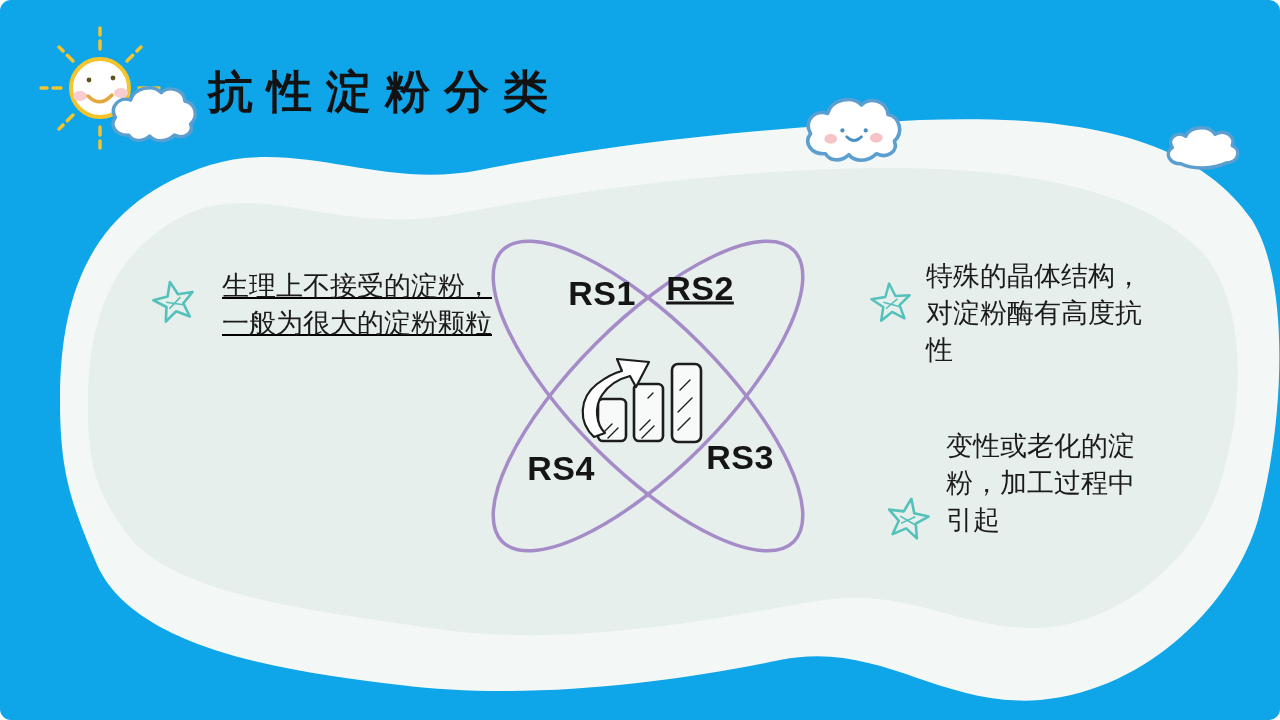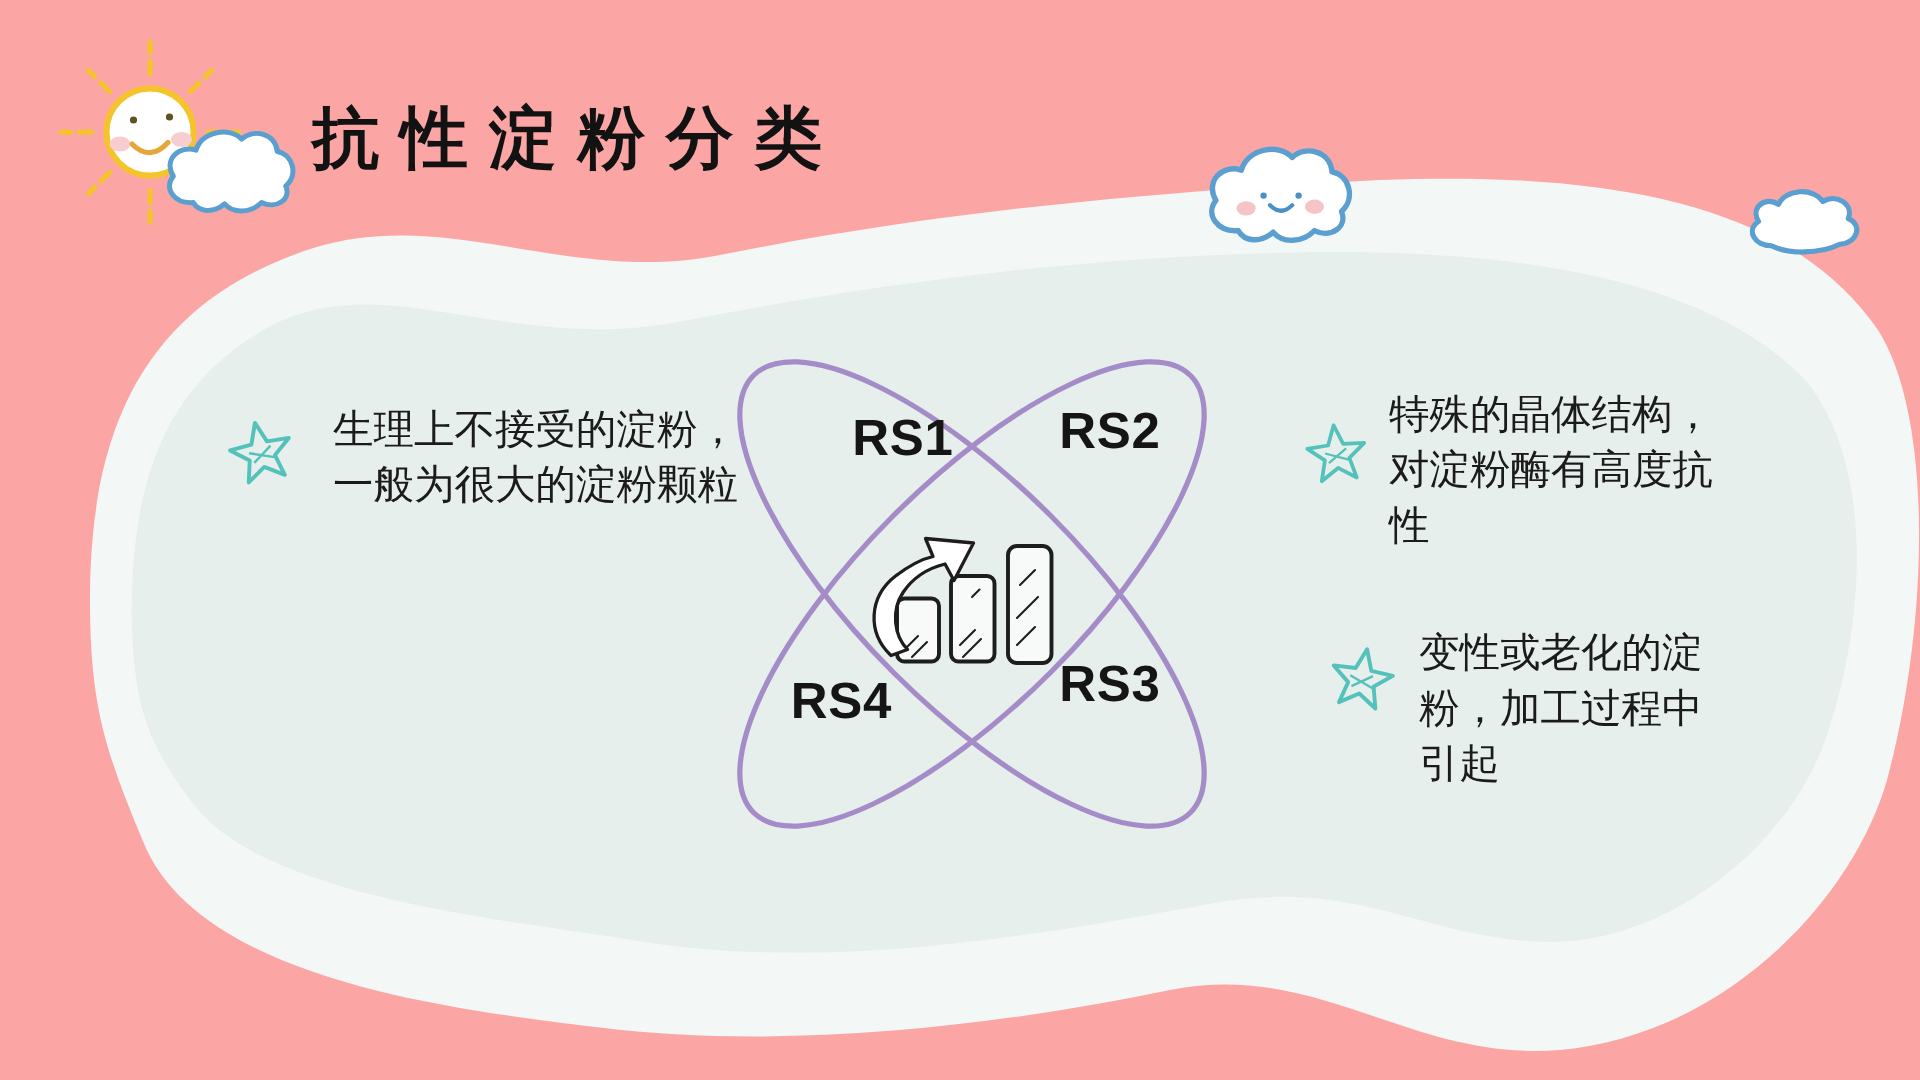--- a/index.html
+++ b/index.html
@@ -1,18 +1,19 @@
 <!DOCTYPE html>
 <html><head>
 <meta charset="utf-8">
 <style>
   html,body{margin:0;padding:0;background:#fff;}
   .slide{
-    position:relative;width:1280px;height:720px;overflow:hidden;background:#fca5a5;
+    position:relative;width:1280px;height:720px;overflow:hidden;background:#0ea5e9;
     font-family:"Liberation Sans","DejaVu Sans",sans-serif;
+    border-radius:11px;
   }
   .decor-layer{position:absolute;left:0;top:0;width:1280px;height:720px;z-index:1;}
   .overlay{position:absolute;z-index:2;}
 
   .title{
     left:208px;top:62px;
     font-size:45px;font-weight:900;letter-spacing:14px;color:#121212;
     white-space:nowrap;
   }
 
@@ -21,30 +22,30 @@
     font-size:34px;font-weight:700;color:#151515;letter-spacing:.5px;
     white-space:nowrap;
   }
 
   .note{display:flex;align-items:flex-start;}
   .note .star{flex:0 0 auto;}
   .note p{
     margin:0;color:#1b1b1b;font-size:27px;line-height:37px;
     word-break:normal;overflow-wrap:break-word;
   }
-  .note-left-top{left:152px;top:268px;}
+  .note-left-top{left:152px;top:268px;text-decoration:underline;}
   .note-left-top .star{margin-top:12px;margin-right:26px;}
   .note-left-top p{width:284px;}
   .note-left-bottom{left:158px;top:470px;}
   .note-left-bottom .star{margin-top:6px;margin-right:26px;}
   .note-left-bottom p{width:258px;}
   .note-right-top{left:870px;top:258px;}
   .note-right-top .star{margin-top:24px;margin-right:14px;}
   .note-right-top p{width:230px;}
-  .note-right-bottom{left:886px;top:417px;}
+  .note-right-bottom{left:886px;top:428px;align-items:flex-end;}
   .note-right-bottom .star{margin-top:14px;margin-right:16px;}
   .note-right-bottom p{width:202px;}
 </style>
 </head>
 <body>
 
 <div class="slide">
 
   <svg class="decor-layer" viewBox="0 0 1280 720" xmlns="http://www.w3.org/2000/svg">
 
@@ -140,21 +141,21 @@
       <path fill="#ffffff" stroke="#1d1d1d" stroke-width="2.2" stroke-linejoin="round" d="
         M594 437 C578 422 579 398 597 384 C605 378 613 373 622 371
         L617 359 L649 362 L636 387 L630 376
         C618 379 608 386 602 395 C594 407 596 424 605 433 Z"></path>
     </g>
   </svg>
 
   <div class="overlay title">抗性淀粉分类</div>
 
   <div class="overlay petal-label" style="left:557px;top:293px;margin-left:45px;">RS1</div>
-  <div class="overlay petal-label" style="left:740px;top:288px;">RS2</div>
+  <div class="overlay petal-label" style="left:700px;top:288px;text-decoration:underline;">RS2</div>
   <div class="overlay petal-label" style="left:740px;top:457px;">RS3</div>
   <div class="overlay petal-label" style="left:561px;top:468px;">RS4</div>
 
   <div class="overlay note note-left-top">
     <svg class="star" width="44" height="42" viewBox="0 0 44 41" style="transform:rotate(-12deg);">
       <path d="M22 1 L27.3 14.7 L42 15.5 L30.6 24.8 L34.3 39 L22 31 L9.7 39 L13.4 24.8 L2 15.5 L16.7 14.7 Z" fill="none" stroke="#55c1bb" stroke-width="2.6" stroke-linejoin="round"></path>
       <path d="M14 20 L30 26 M16 27 L29 18" stroke="#55c1bb" stroke-width="1.6" fill="none"></path>
     </svg>
     <p>生理上不接受的淀粉，一般为很大的淀粉颗粒</p>
   </div>

